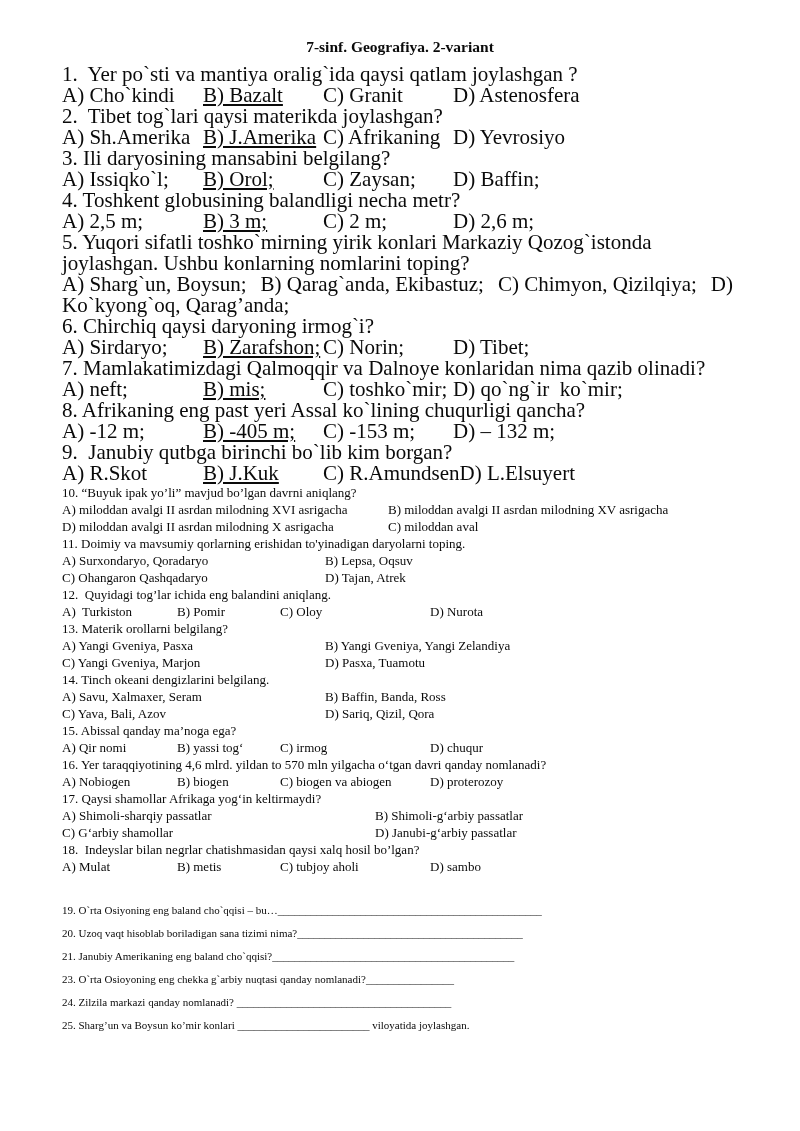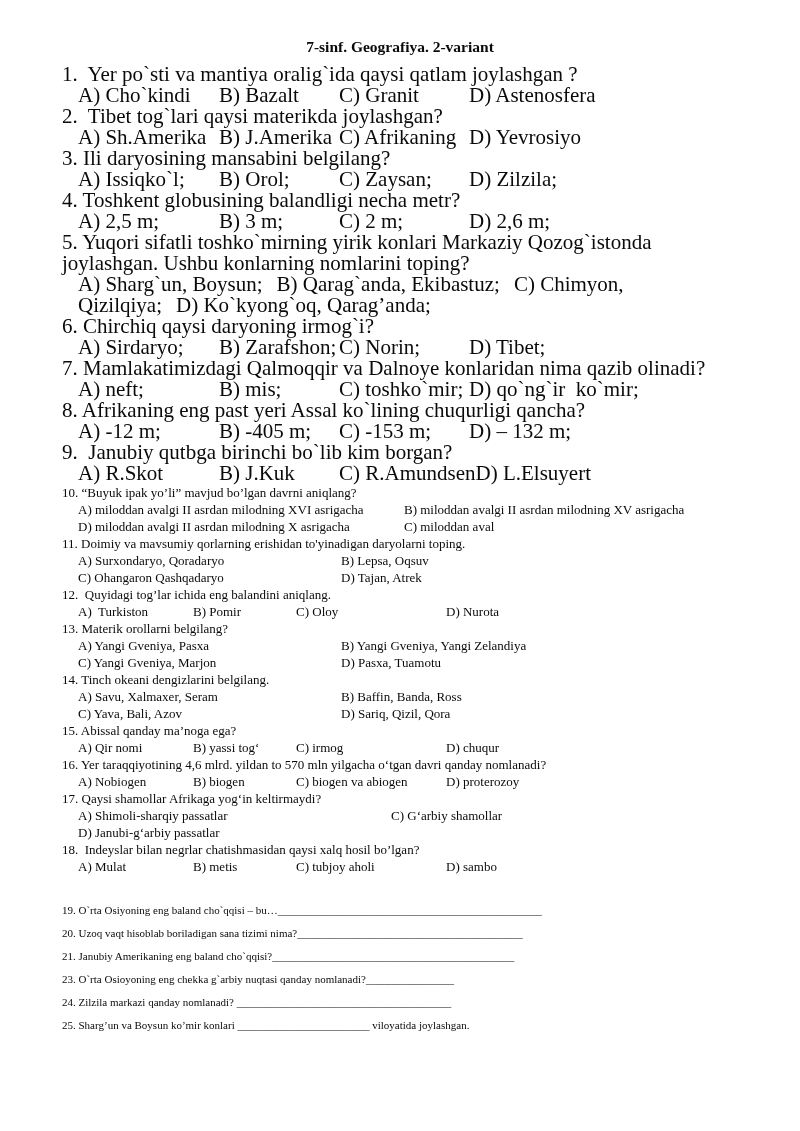--- a/index.html
+++ b/index.html
@@ -19,26 +19,26 @@
     text-align: center;
     line-height: 18px;
     margin: 0 0 8px 0;
   }
   .sec-large { font-size: 21px; line-height: 21px; }
   .sec-small { font-size: 13px;   line-height: 17px; }
   .sec-fill  { font-size: 11px; line-height: 23px; margin-top: 24px; }
 
   .q-text, .opt, .fq-text, .blank { white-space: pre-wrap; }
 
-  .opts { display: flex; margin-left: 16px; }
+  .opts { display: flex; }
   .opt  { flex: 0 0 auto; }
 
   
   .row4-wide .opt:nth-child(1) { min-width: 141px; }
-  .row4-wide .opt:nth-child(2) { min-width: 120px; }
+  .row4-wide .opt:nth-child(2) { min-width: 120px; text-decoration: underline; }
   .row4-wide .opt:nth-child(3) { min-width: 130px; }
 
   
   .row4-narrow .opt:nth-child(1) { min-width: 115px; }
   .row4-narrow .opt:nth-child(2) { min-width: 103px; }
   .row4-narrow .opt:nth-child(3) { min-width: 150px; }
 
   
   .pairs-325 { display: grid; grid-template-columns: 263px 1fr; }
   .pairs-375 { display: grid; grid-template-columns: 313px 1fr; }
@@ -74,21 +74,21 @@
         <span class="opt">C) Afrikaning</span>
         <span class="opt">D) Yevrosiyo</span>
       </div>
     </div>
     <div class="q">
       <div class="q-text">3. Ili daryosining mansabini belgilang?</div>
       <div class="opts row4-wide">
         <span class="opt">A) Issiqko`l;</span>
         <span class="opt">B) Orol;</span>
         <span class="opt">C) Zaysan;</span>
-        <span class="opt">D) Zilzila;</span>
+        <span class="opt">D) Baffin;</span>
       </div>
     </div>
     <div class="q">
       <div class="q-text">4. Toshkent globusining balandligi necha metr?</div>
       <div class="opts row4-wide">
         <span class="opt">A) 2,5 m;</span>
         <span class="opt">B) 3 m;</span>
         <span class="opt">C) 2 m;</span>
         <span class="opt">D) 2,6 m;</span>
       </div>
@@ -195,20 +195,21 @@
         <span class="opt">A) Nobiogen</span>
         <span class="opt">B) biogen</span>
         <span class="opt">C) biogen va abiogen</span>
         <span class="opt">D) proterozoy</span>
       </div>
     </div>
     <div class="q">
       <div class="q-text">17. Qaysi shamollar Afrikaga yog‘in keltirmaydi?</div>
       <div class="opts pairs-375">
         <span class="opt">A) Shimoli-sharqiy passatlar</span>
+        <span class="opt">B) Shimoli-g‘arbiy passatlar</span>
         <span class="opt">C) G‘arbiy shamollar</span>
         <span class="opt">D) Janubi-g‘arbiy passatlar</span>
       </div>
     </div>
     <div class="q">
       <div class="q-text">18.  Indeyslar bilan negrlar chatishmasidan qaysi xalq hosil bo’lgan?</div>
       <div class="opts row4-narrow">
         <span class="opt">A) Mulat</span>
         <span class="opt">B) metis</span>
         <span class="opt">C) tubjoy aholi</span>

